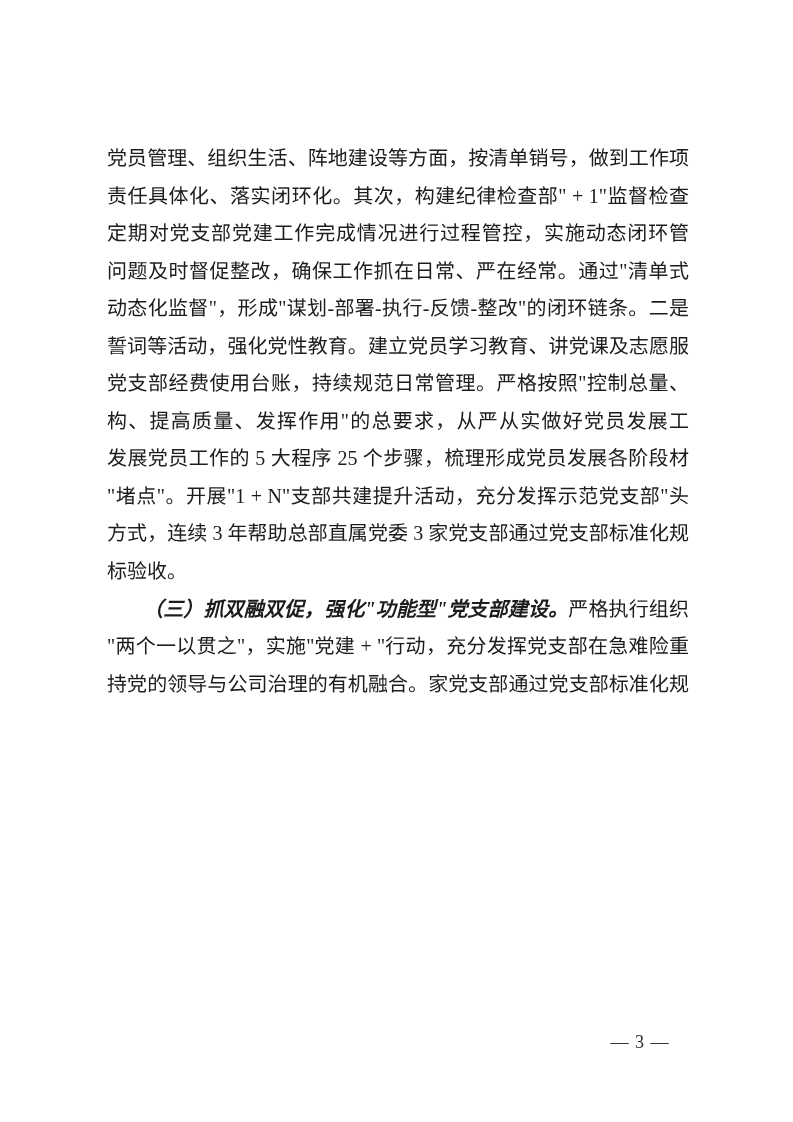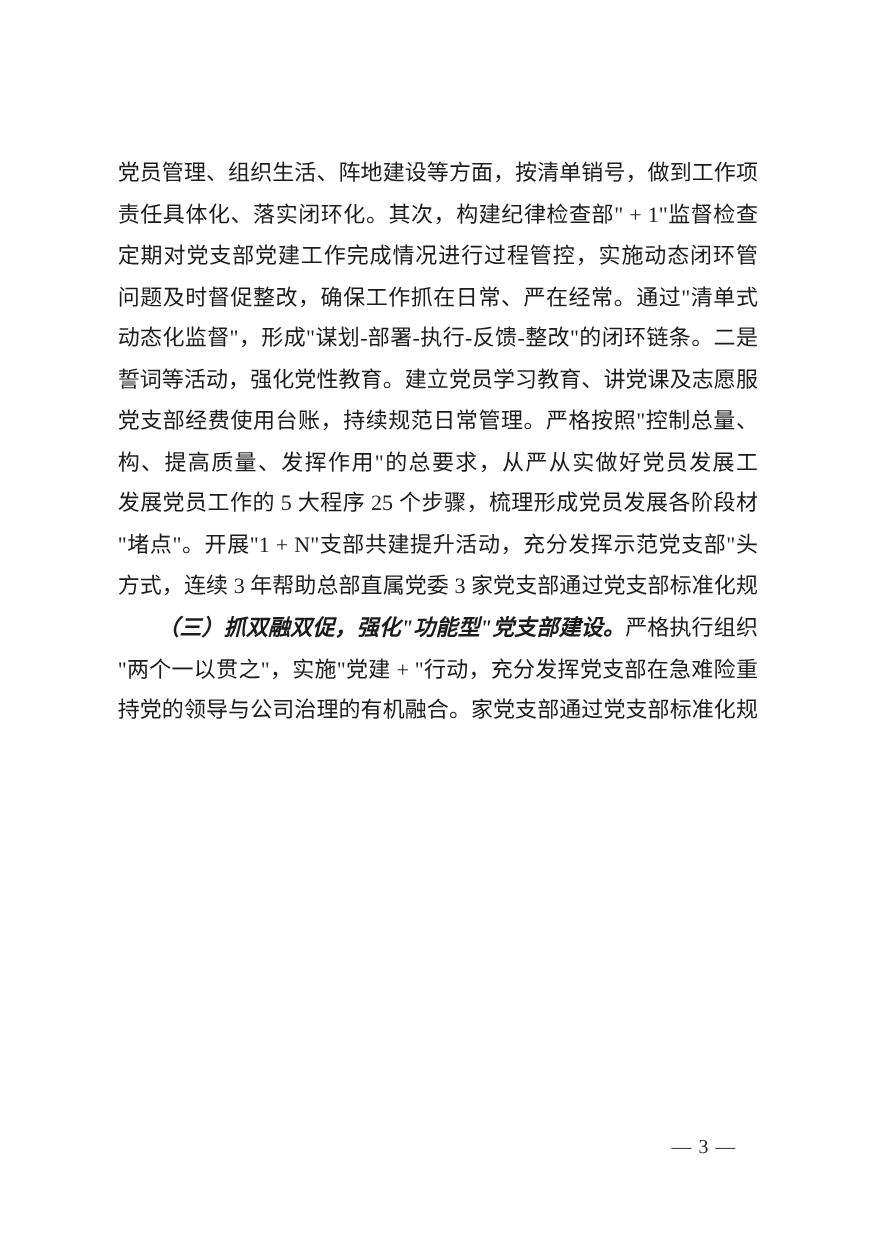--- a/index.html
+++ b/index.html
@@ -61,18 +61,19 @@
       <div class="line">责任具体化、落实闭环化。其次，构建纪律检查部" + 1"监督检查机制。</div>
       <div class="line">定期对党支部党建工作完成情况进行过程管控，实施动态闭环管理，发现</div>
       <div class="line">问题及时督促整改，确保工作抓在日常、严在经常。通过"清单式管理 +</div>
       <div class="line">动态化监督"，形成"谋划-部署-执行-反馈-整改"的闭环链条。二是持续巩</div>
       <div class="line">誓词等活动，强化党性教育。建立党员学习教育、讲党课及志愿服务台账、</div>
       <div class="line">党支部经费使用台账，持续规范日常管理。严格按照"控制总量、优化结</div>
       <div class="line">构、提高质量、发挥作用"的总要求，从严从实做好党员发展工作，根据</div>
       <div class="line">发展党员工作的 5 大程序 25 个步骤，梳理形成党员发展各阶段材料目录</div>
       <div class="line">"堵点"。开展"1 + N"支部共建提升活动，充分发挥示范党支部"头雁效应"，</div>
       <div class="line">方式，连续 3 年帮助总部直属党委 3 家党支部通过党支部标准化规范化达</div>
+      <div class="line para-end">标验收。</div>
       <div class="line indent"><span class="para-heading">（三）抓双融双促，强化"功能型"党支部建设。</span><span>严格执行组织生活制度</span></div>
       <div class="line">"两个一以贯之"，实施"党建 + "行动，充分发挥党支部在急难险重任务中</div>
       <div class="line">持党的领导与公司治理的有机融合。家党支部通过党支部标准化规范化达</div>
     </div>
   <div class="page-number">— 3 —</div>
 </div>
 
 </body></html>

